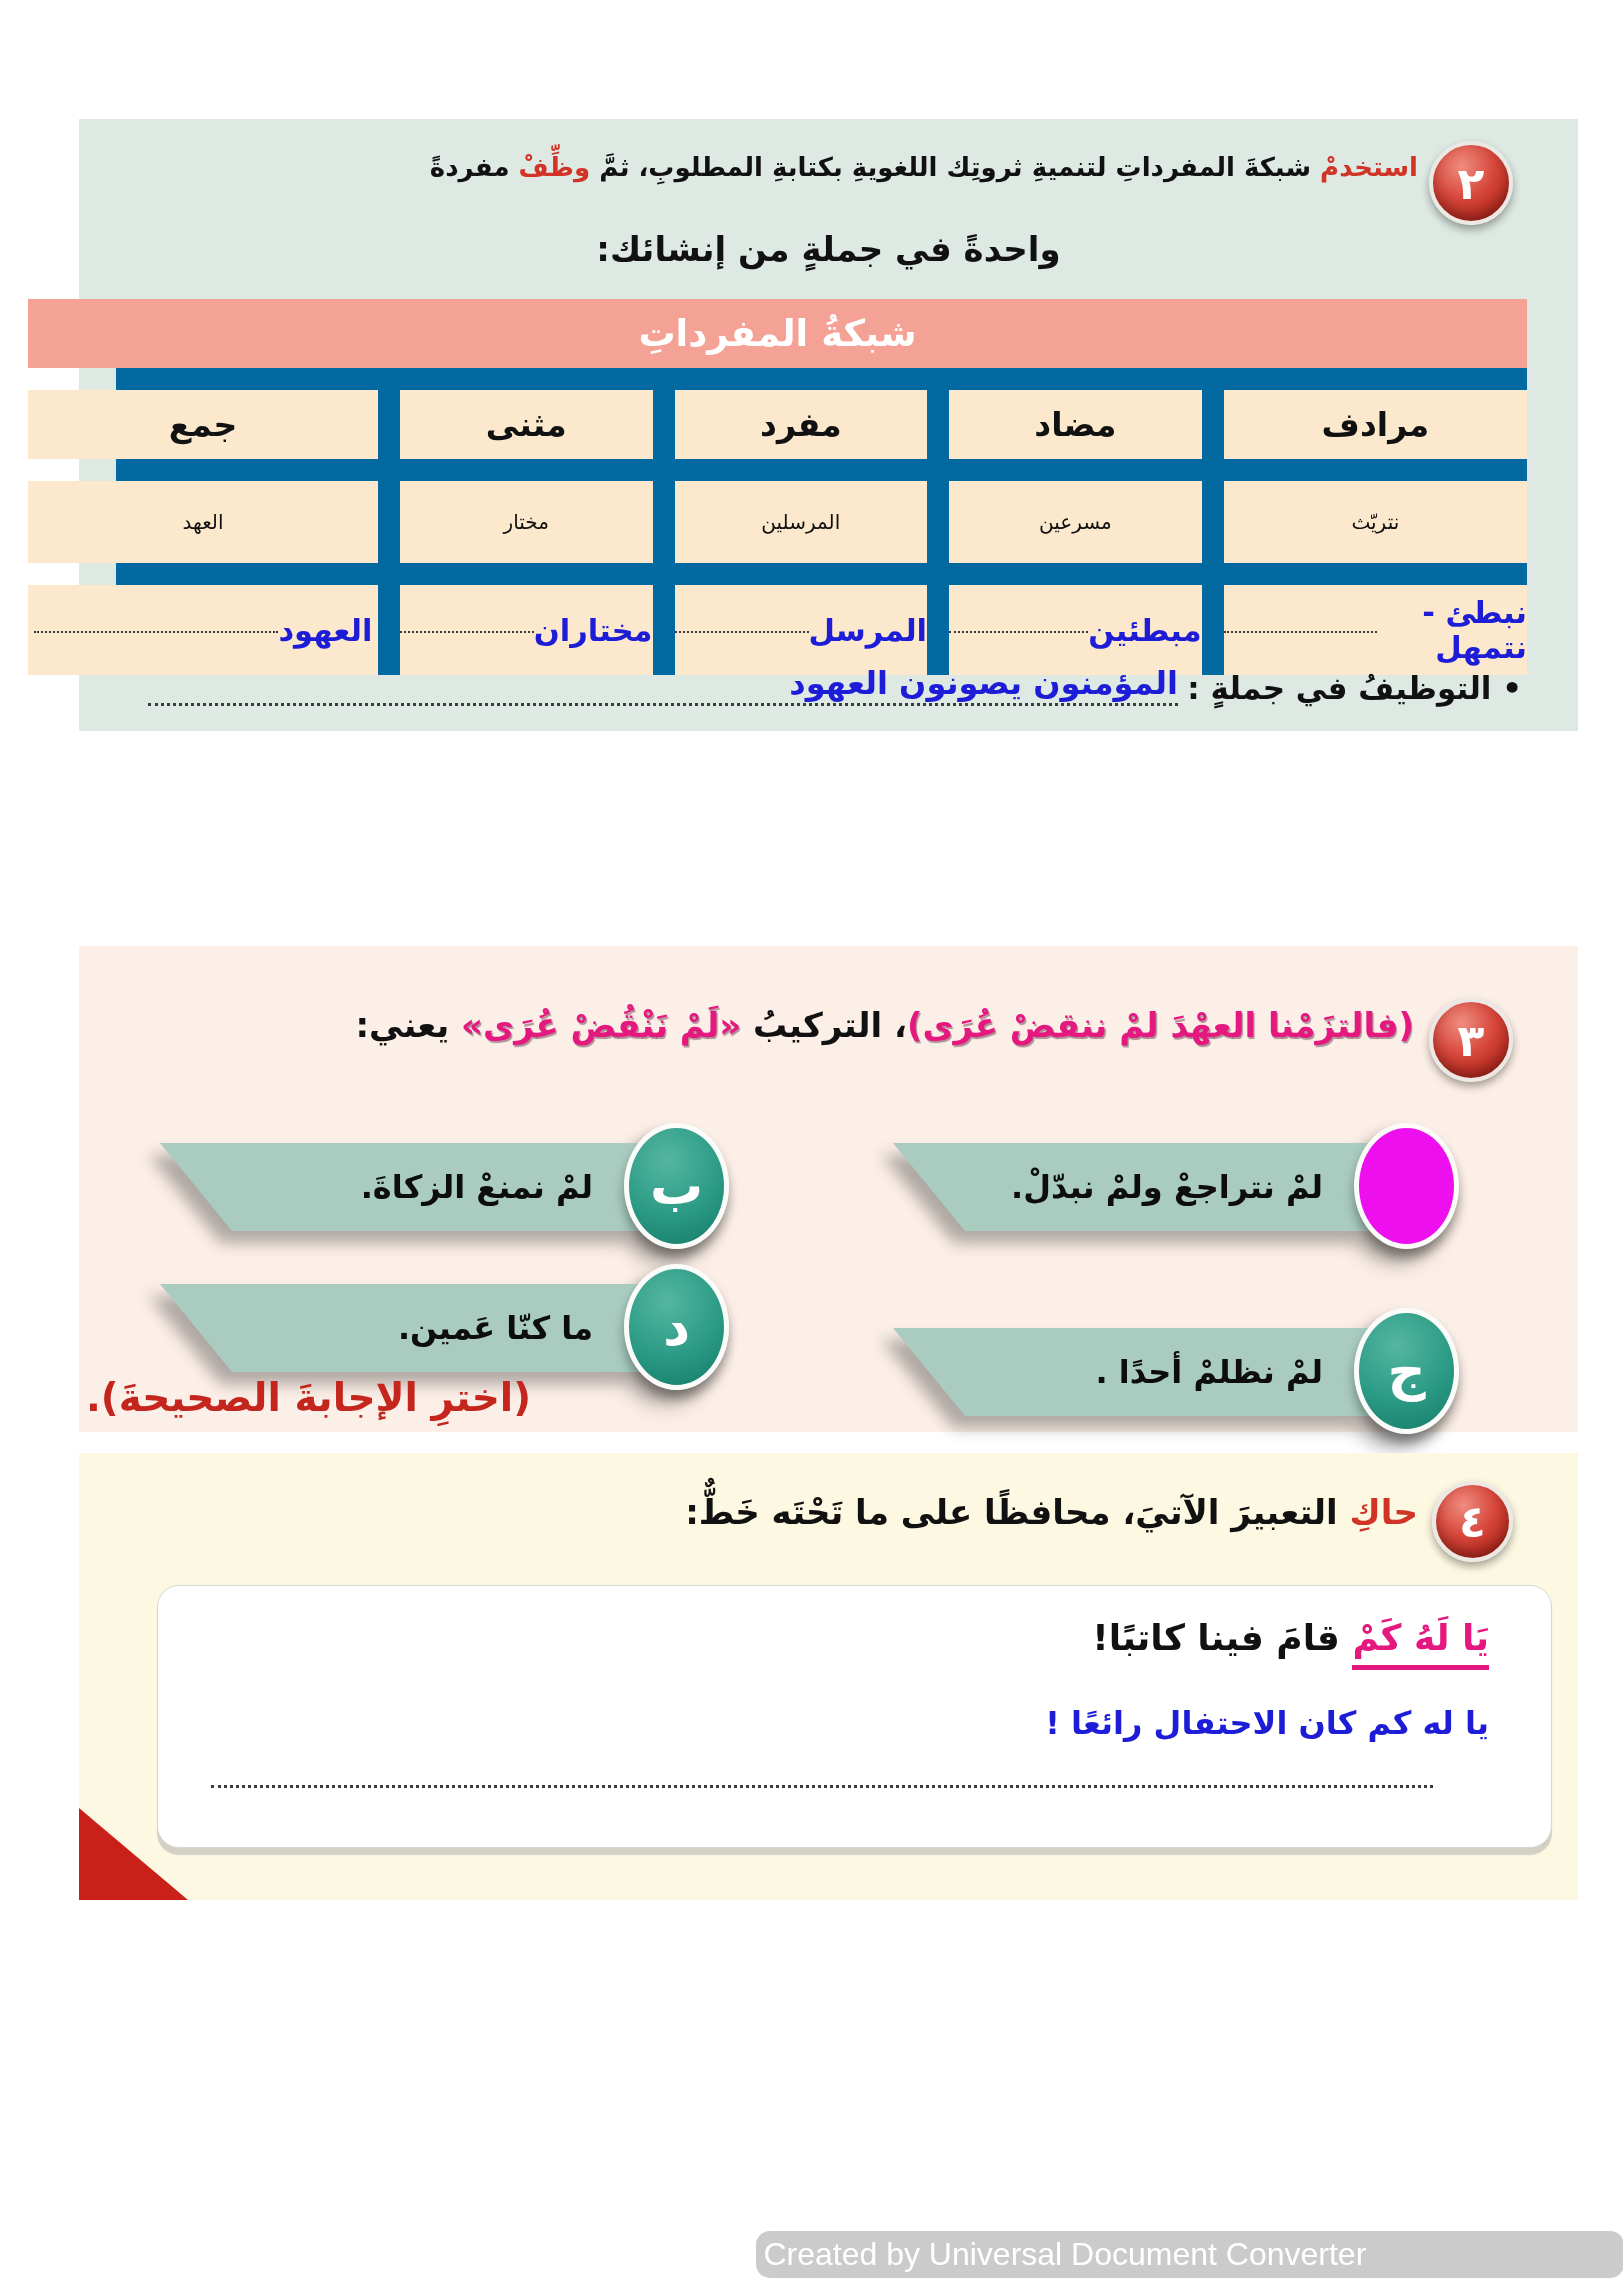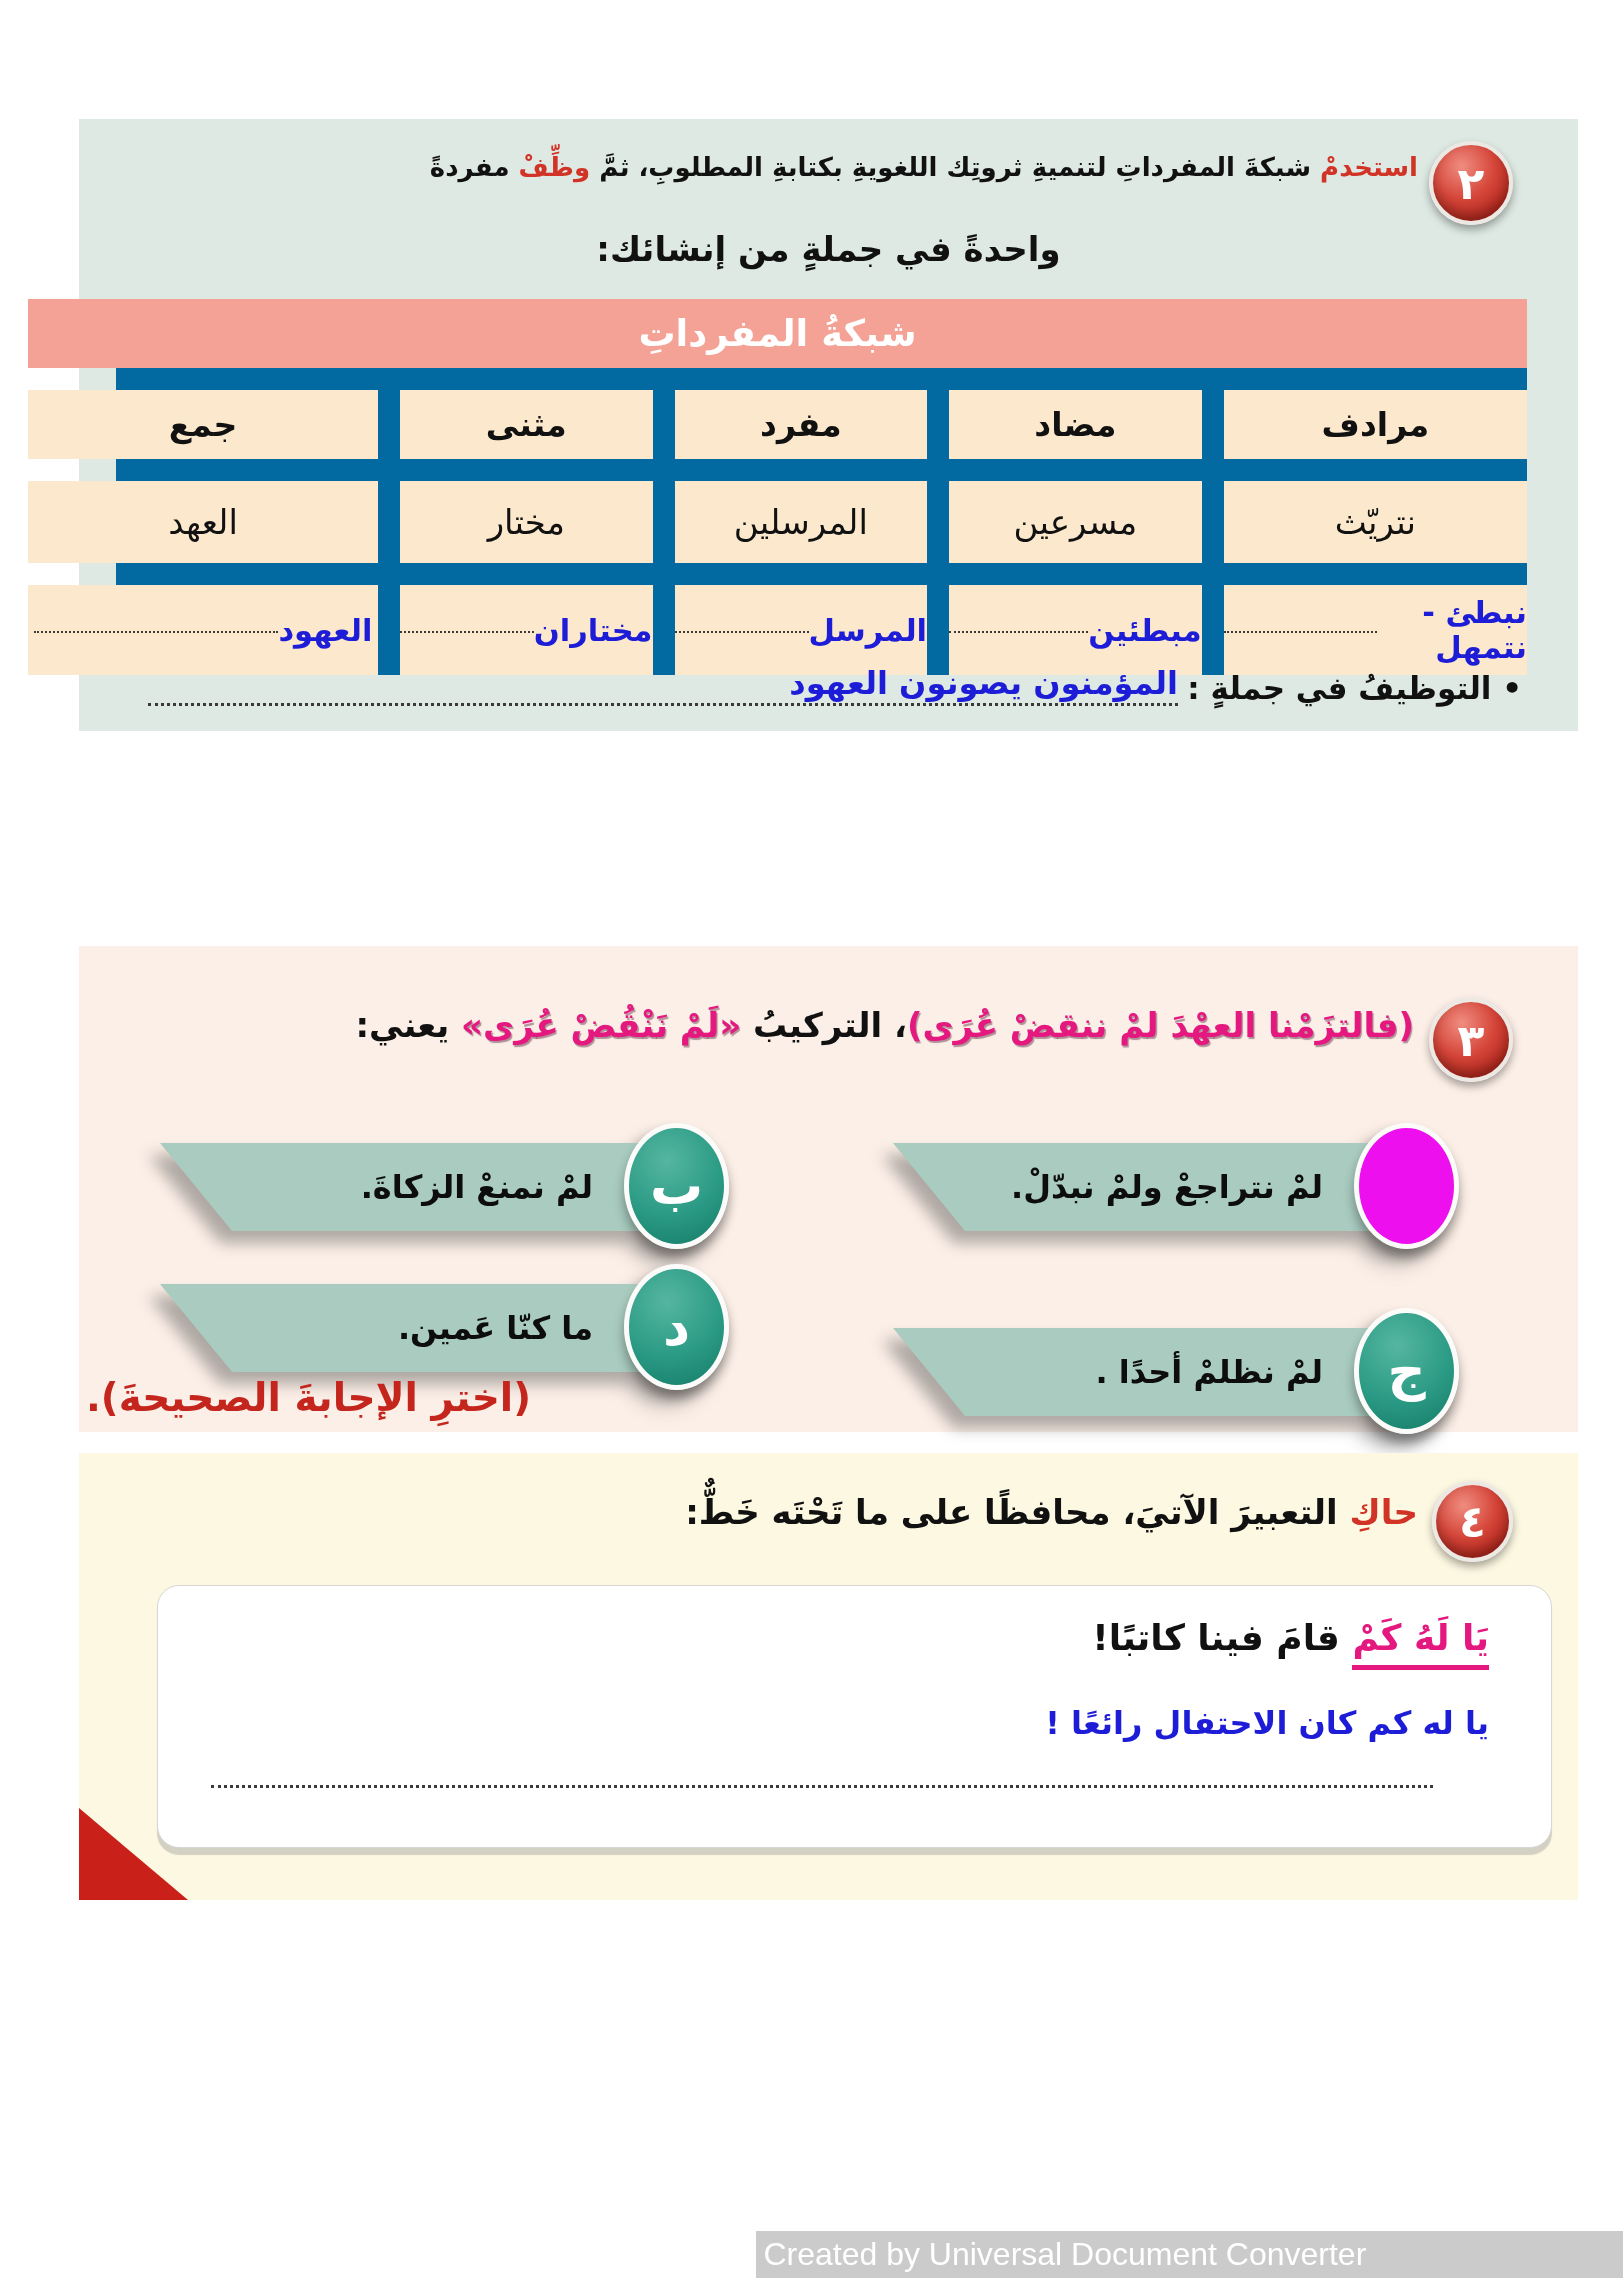--- a/index.html
+++ b/index.html
@@ -30,21 +30,21 @@
     display:grid;grid-template-columns:21.5% 17.9% 17.9% 17.9% 24.8%;
     gap:22px;background:#0369a1;
   }
   .vt-title{
     grid-column:1 / span 5;background:#f4a295;color:#fff;
     font-size:37px;font-weight:bold;text-align:center;
     height:69px;line-height:69px;
   }
   .vt-cell{background:#fce9cd;display:flex;align-items:center;justify-content:center;color:#111;}
   .vt-head{height:69px;font-size:33px;font-weight:bold;}
-  .vt-given{height:82px;font-size:34px;font-weight:normal;font-family:"DejaVu Serif","DejaVu Sans",serif;}
+  .vt-given{height:82px;font-size:20px;font-weight:normal;font-family:"DejaVu Serif","DejaVu Sans",serif;}
   .vt-ans{height:90px;flex-direction:row;}
   .vt-ans .answord{font-size:30.5px;}
   .vt-ans .ansline{width:70%;border-bottom:2.8px dotted #3a3a3a;margin-top:4.6px;}
   .usage{position:absolute;top:545px;left:69px;right:56px;display:flex;align-items:flex-end;direction:rtl;}
   .usage-label{font-size:31px;font-weight:bold;color:#111;white-space:nowrap;margin-left:9.3px;}
   .usage-line{flex:1;border-bottom:3.2px dotted #3a3a3a;text-align:right;padding-bottom:0.9px;}
   .usage-line .usage-ans{font-size:32px;display:inline-block;padding-left:37px;}
 
   
   .sec-q3{top:946px;height:486px;background:#fcefe7;}
@@ -89,21 +89,21 @@
     background:#c9201a;clip-path:polygon(0 0, 100% 100%, 0 100%);
   }
 
   
   .watermark{position:absolute;left:787px;top:972px;width:0;height:0;z-index:6;pointer-events:none;}
 
   
   .footer-bar{
     position:absolute;left:756px;top:2231px;width:868px;height:47px;
     background:#cbcbcb;z-index:10;display:flex;align-items:center;
-    direction:ltr;padding-left:7.4px;box-sizing:border-box;
+    direction:ltr;padding-left:7.4px;box-sizing:border-box;border-radius:14px;
   }
   .footer-bar span{color:#ffffff;font-size:32px;font-family:"Liberation Sans","DejaVu Sans",sans-serif;}
 </style>
 </head>
 <body>
 
 <div class="page">
 
   <div class="section sec-q2">
     <div class="badge" style="top:22px;right:65px;">

